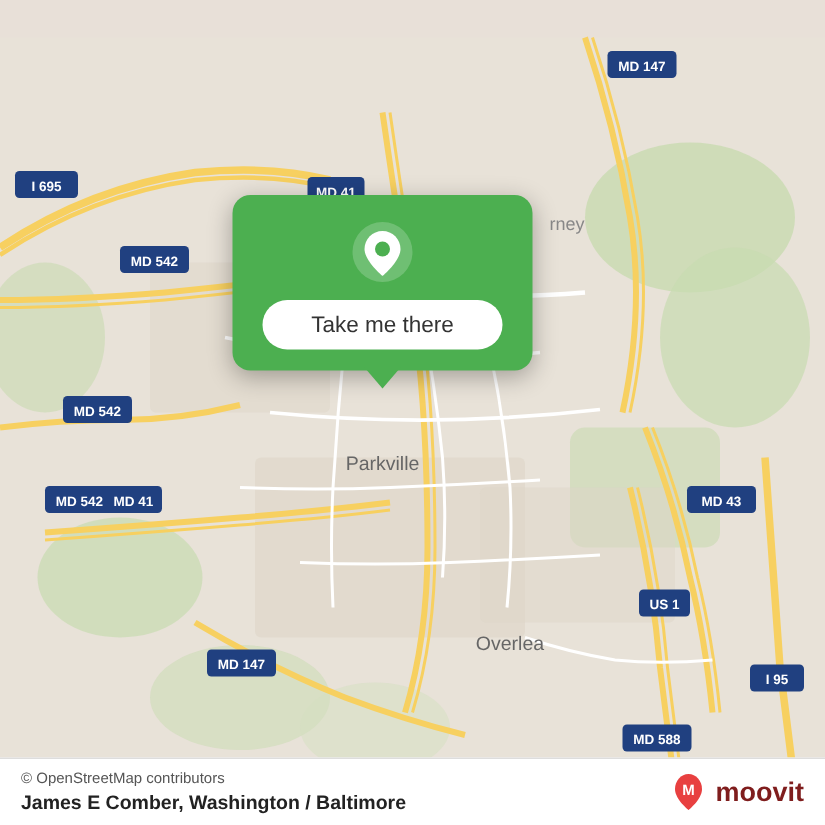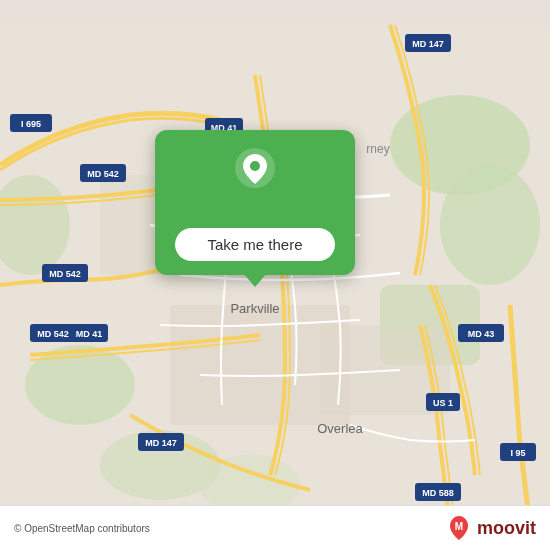--- a/index.html
+++ b/index.html
@@ -64,21 +64,20 @@
     .take-me-there-btn {
       background: #ffffff;
       color: #333333;
       border: none;
       border-radius: 20px;
       padding: 8px 32px;
       font-size: 15px;
       font-weight: 500;
       cursor: pointer;
       white-space: nowrap;
-      margin-top: 28px;
     }
 
     
     .bottom-bar {
       position: absolute;
       bottom: 0;
       left: 0;
       right: 0;
       background: #ffffff;
       border-top: 1px solid #ddd;
@@ -229,20 +228,21 @@
       <path d="M22 8 C15.4 8 10 13.4 10 20 C10 28 22 38 22 38 C22 38 34 28 34 20 C34 13.4 28.6 8 22 8Z" fill="white"></path>
       <circle cx="22" cy="20" r="5" fill="#4caf50"></circle>
     </svg>
 
     <button class="take-me-there-btn">Take me there</button>
   </div>
 
   <div class="bottom-bar">
     <div class="bottom-left">
       <span class="osm-attribution">© OpenStreetMap contributors</span>
+      <span class="location-title">James E Comber, Washington / Baltimore</span>
     </div>
     <div class="moovit-logo">
 
       <svg class="moovit-icon" viewBox="0 0 28 28" xmlns="http://www.w3.org/2000/svg">
         <path d="M14 2 C9 2 5 6.5 5 12 C5 19 14 26 14 26 C14 26 23 19 23 12 C23 6.5 19 2 14 2Z" fill="#e84040"></path>
         <text x="14" y="16" text-anchor="middle" fill="white" font-size="10" font-weight="bold">M</text>
       </svg>
       <span class="moovit-text">moovit</span>
     </div>
   </div>

